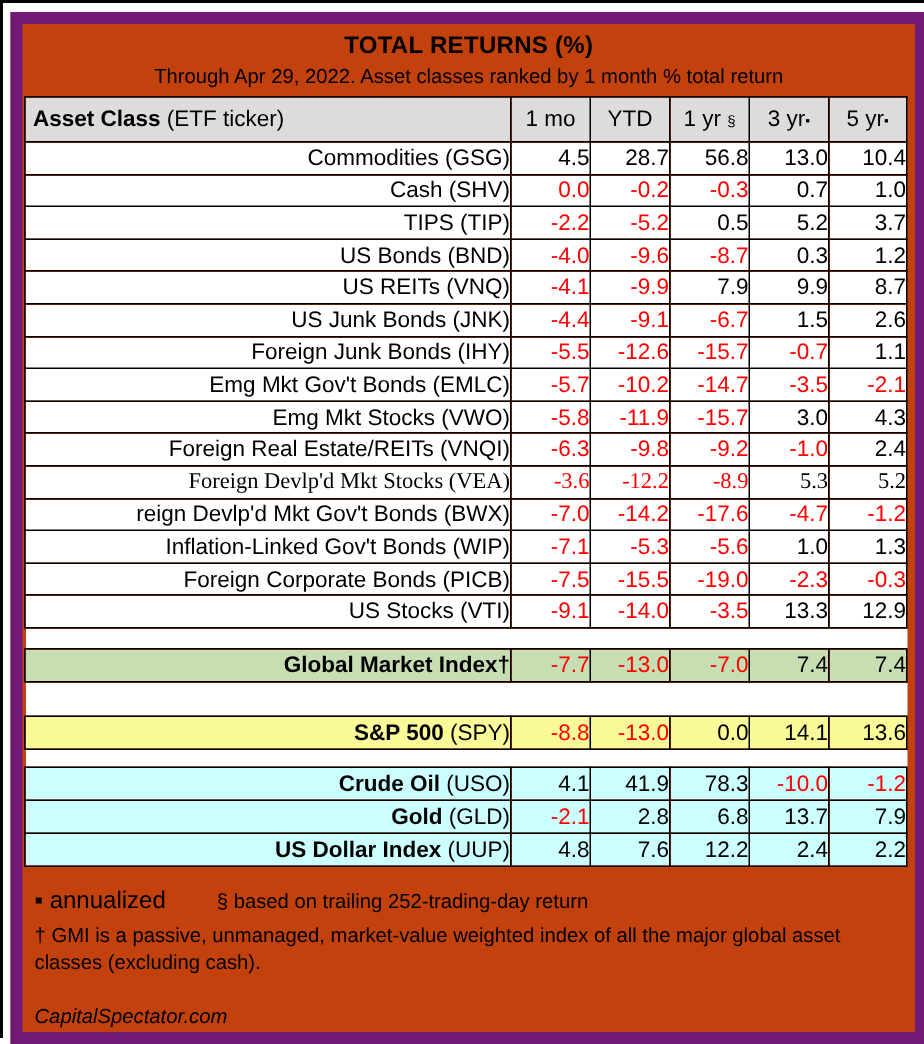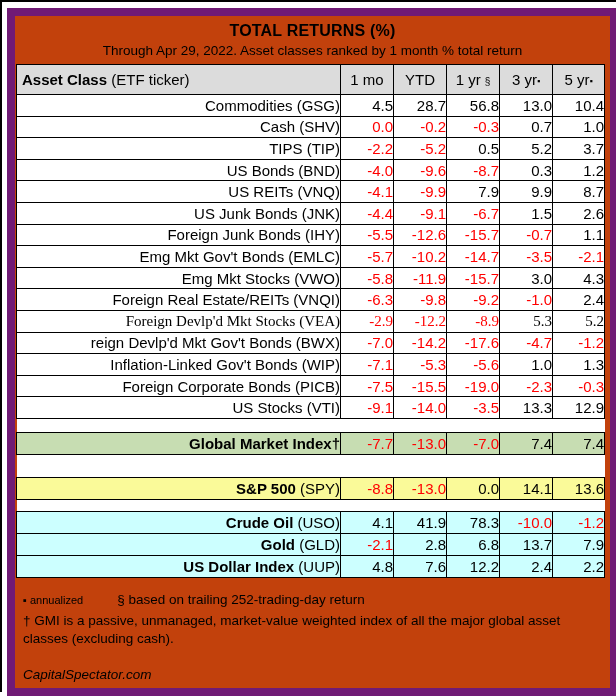--- a/index.html
+++ b/index.html
@@ -19,21 +19,21 @@
   .hsuf{font-size:10px;}
   .hsq{font-size:9px;vertical-align:1px;}
   tbody tr.data-row{height:21.6px;}
   tbody tr.sec-row{height:22px;}
   td.label-cell{text-align:right;padding-left:5px;vertical-align:middle;}
   td.num{text-align:right;padding-right:4px;vertical-align:middle;}
   td.num.neg{color:#ff0000;}
   tr.spacer td{border-left:none;border-right:none;background:#fff;}
   .footnotes{margin:14px 0 0 8px;font-size:13.5px;}
   .fn-line1{margin-bottom:5px;}
-  .fn-sq{font-size:11px;}
+  .fn-sq{font-size:16px;}
   .fn-trailing{margin-left:34px;}
   .fn-gmi{width:578px;line-height:18px;}
   .credit{margin-top:19px;font-style:italic;}
 </style>
 </head>
 <body>
 
 <div class="page">
   <div class="edge-top"></div>
   <div class="edge-left"></div>
@@ -137,21 +137,21 @@
           <tr class="data-row" style="background: rgb(255, 255, 255);">
             <td class="label-cell"><span class="b"></span><span>Foreign Real Estate/REITs (VNQI)</span></td>
             <td class="num neg">-6.3</td>
             <td class="num neg">-9.8</td>
             <td class="num neg">-9.2</td>
             <td class="num neg">-1.0</td>
             <td class="num">2.4</td>
           </tr>
           <tr class="data-row" style="background: rgb(255, 255, 255); font-family: Liberation Serif, serif;">
             <td class="label-cell"><span class="b"></span><span>Foreign Devlp'd Mkt Stocks (VEA)</span></td>
-            <td class="num neg">-2.9</td>
+            <td class="num neg">-3.6</td>
             <td class="num neg">-12.2</td>
             <td class="num neg">-8.9</td>
             <td class="num">5.3</td>
             <td class="num">5.2</td>
           </tr>
           <tr class="data-row" style="background: rgb(255, 255, 255);">
             <td class="label-cell"><span class="b"></span><span>reign Devlp'd Mkt Gov't Bonds (BWX)</span></td>
             <td class="num neg">-7.0</td>
             <td class="num neg">-14.2</td>
             <td class="num neg">-17.6</td>

